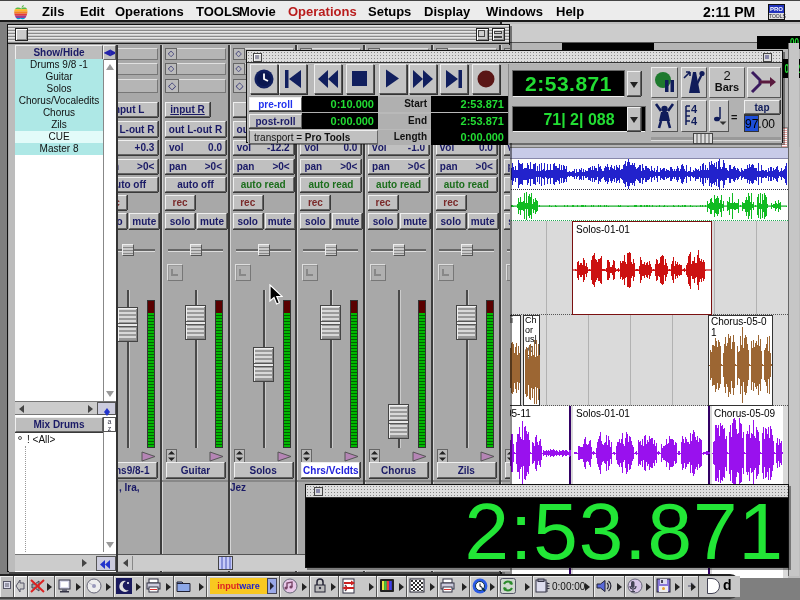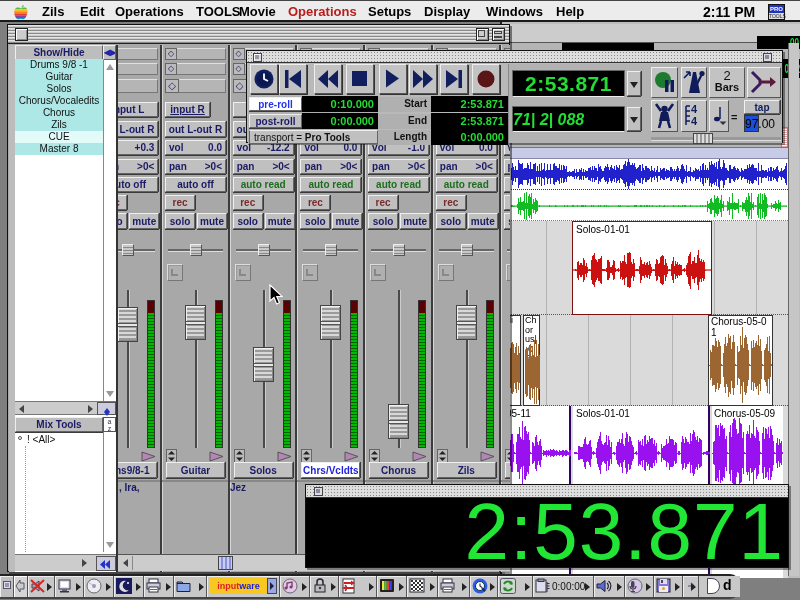--- a/index.html
+++ b/index.html
@@ -351,21 +351,21 @@
             <path d="M7,1 L2,5 L7,9 Z" fill="#444"></path>
           </svg>
           <svg class="abs" style="left:70px;top:2px" width="10" height="10">
             <path d="M3,1 L8,5 L3,9 Z" fill="#444"></path>
           </svg>
           <div class="abs" style="left:82px;top:0px;width:19px;height:13px;background:#ccd;border:1px solid #555;text-align:center;"><svg width="12" height="10">
               <path d="M3,5 L6,1 L6,9 Z" fill="#2233cc"></path>
               <path d="M9,5 L6,1 L6,9 Z" fill="#2233cc"></path>
             </svg></div>
         </div>
-        <div class="btn" style="left:0;top:372px;width:88px;height:15px;line-height:14px;background:#bdbdbd;">Mix Tools</div>
+        <div class="btn" style="left:0;top:372px;width:88px;height:15px;line-height:14px;background:#bdbdbd;">Mix Drums</div>
         <div class="abs" style="left:88px;top:372px;width:13px;height:15px;background:#fff;border:1px solid #555;font-size:7px;line-height:7px;color:#334;text-align:center;">a<br>z</div>
         <div class="abs" style="left:0;top:388px;width:88px;height:13px;background:#fff;font-size:10px;line-height:13px;color:#111;"><span style="position:absolute;left:3px;top:3px;width:4px;height:4px;border:1px solid #555;border-radius:50%;"></span><span style="padding-left:12px;">! &lt;All&gt;</span></div>
         <div class="abs" style="left:10px;top:401px;width:1px;height:106px;border-left:1px dotted #999;"></div>
         <div class="abs" style="left:88px;top:387px;width:13px;height:120px;background:#fff;border-left:1px solid #888;"></div>
         <svg class="abs" style="left:90px;top:496px;" width="10" height="8">
           <path d="M5,7 L9,1 L1,1 Z" fill="#999"></path>
         </svg>
         <div class="abs" style="left:0;top:509px;width:101px;height:17px;background:#ccc;border-top:1px solid #777;">
           <svg class="abs" style="left:64px;top:3px" width="10" height="10">
             <path d="M3,1 L8,5 L3,9 Z" fill="#444"></path>
@@ -442,21 +442,21 @@
     <div class="lcd" style="left:184px;top:45px;width:77px;height:16px;font-size:11px;line-height:16px;text-align:right;padding-right:4px;">2:53.871</div>
     <div class="abs" style="left:131px;top:63px;width:53px;height:15px;background:#b0b0b0;font-size:10px;font-weight:bold;line-height:14px;text-align:right;padding-right:4px;color:#111;">End</div>
     <div class="lcd" style="left:184px;top:62px;width:77px;height:16px;font-size:11px;line-height:16px;text-align:right;padding-right:4px;">2:53.871</div>
     <div class="abs" style="left:131px;top:79px;width:53px;height:15px;background:#b0b0b0;font-size:10px;font-weight:bold;line-height:14px;text-align:right;padding-right:4px;color:#111;">Length</div>
     <div class="lcd" style="left:184px;top:78px;width:77px;height:16px;font-size:11px;line-height:16px;text-align:right;padding-right:4px;">0:00.000</div>
     <div class="abs" style="left:261px;top:13px;width:274px;height:79px;background:#b2b2b2;border-left:1px solid #888;"></div>
     <div class="lcd" style="left:265px;top:19px;width:113px;height:27px;font-size:21px;line-height:26px;text-align:center;letter-spacing:0.5px;border:1px solid #666;border-bottom-color:#eee;">2:53.871</div>
     <div class="btn" style="left:380px;top:20px;width:14px;height:25px;"><svg width="10" height="8" style="margin-top:9px;">
         <path d="M1,1 L9,1 L5,7 Z" fill="#222"></path>
       </svg></div>
-    <div class="lcd" style="left:265px;top:55px;width:113px;height:26px;font-size:16px;line-height:25px;text-align:left;border:1px solid #666;border-bottom-color:#eee;font-style:italic;">71| 2| 088</div>
+    <div class="lcd" style="left:265px;top:55px;width:134px;height:26px;font-size:16px;line-height:25px;text-align:center;border:1px solid #666;border-bottom-color:#eee;">71| 2| 088</div>
     <div class="btn" style="left:380px;top:56px;width:14px;height:24px;"><svg width="10" height="8" style="margin-top:8px;">
         <path d="M1,1 L9,1 L5,7 Z" fill="#222"></path>
       </svg></div>
     <div class="abs" style="left:404px;top:16px;width:27px;height:31px;background:#c3c3c3;border:1px solid #555;border-top-color:#eee;border-left-color:#eee;">
       <svg width="24" height="26" style="position:absolute;left:1px;top:2px;">
         <circle cx="10" cy="10" r="8" fill="#1e7a2e"></circle>
         <rect x="12" y="10" width="3.5" height="12" fill="#101c5a"></rect>
         <rect x="17.5" y="10" width="3.5" height="12" fill="#101c5a"></rect>
       </svg>
     </div>

